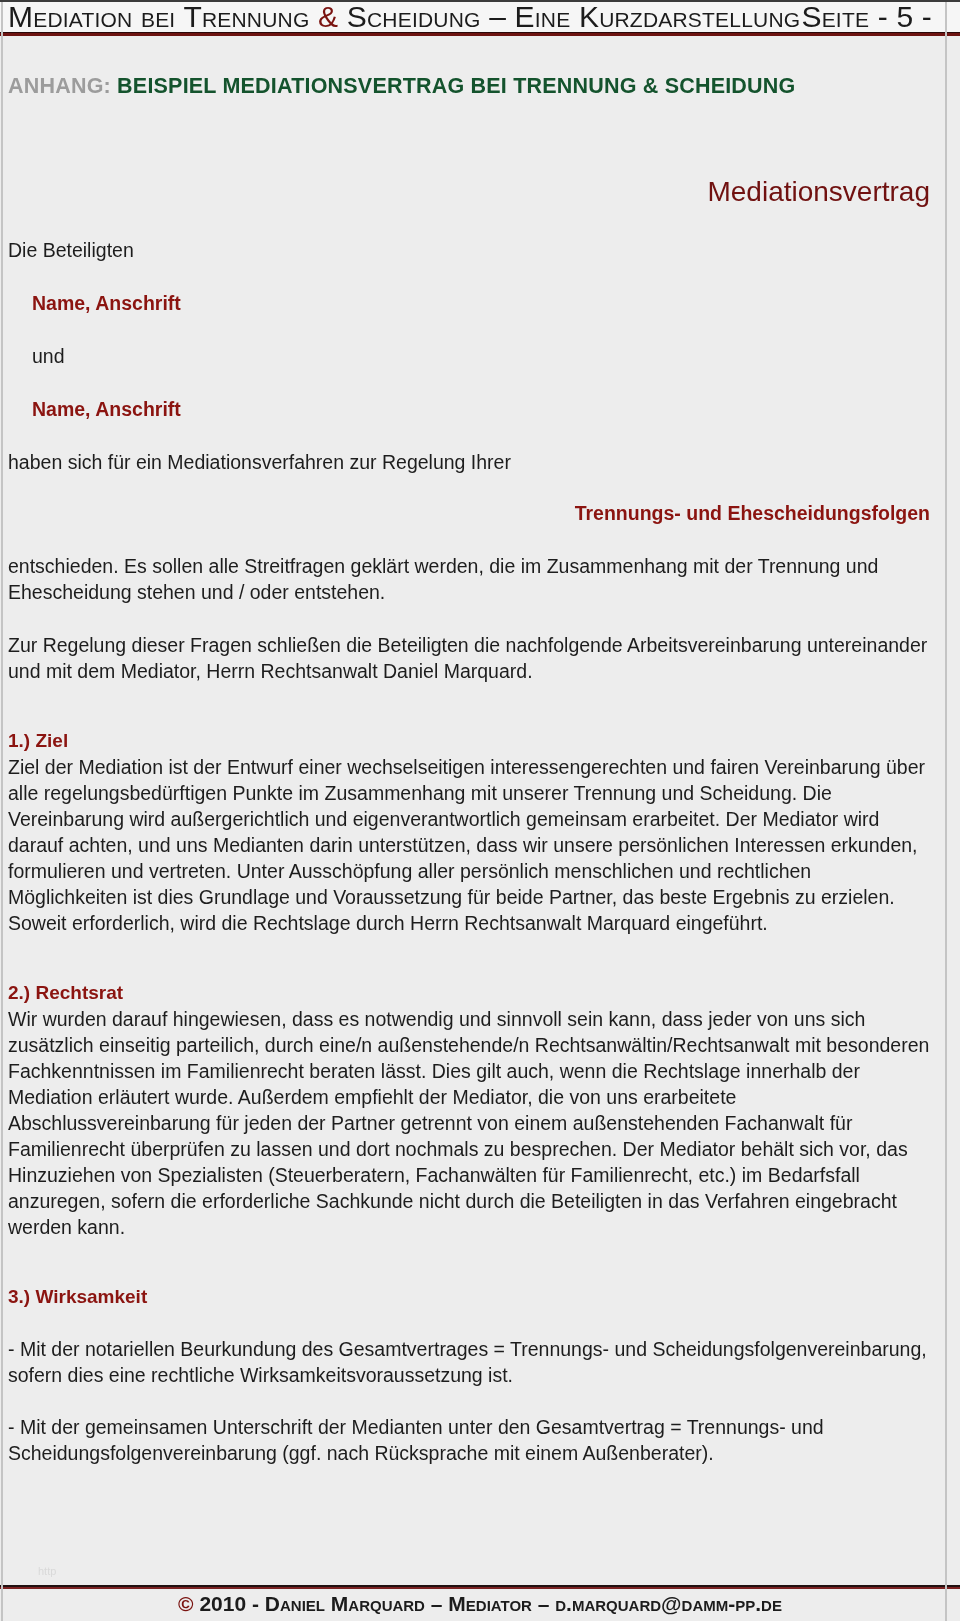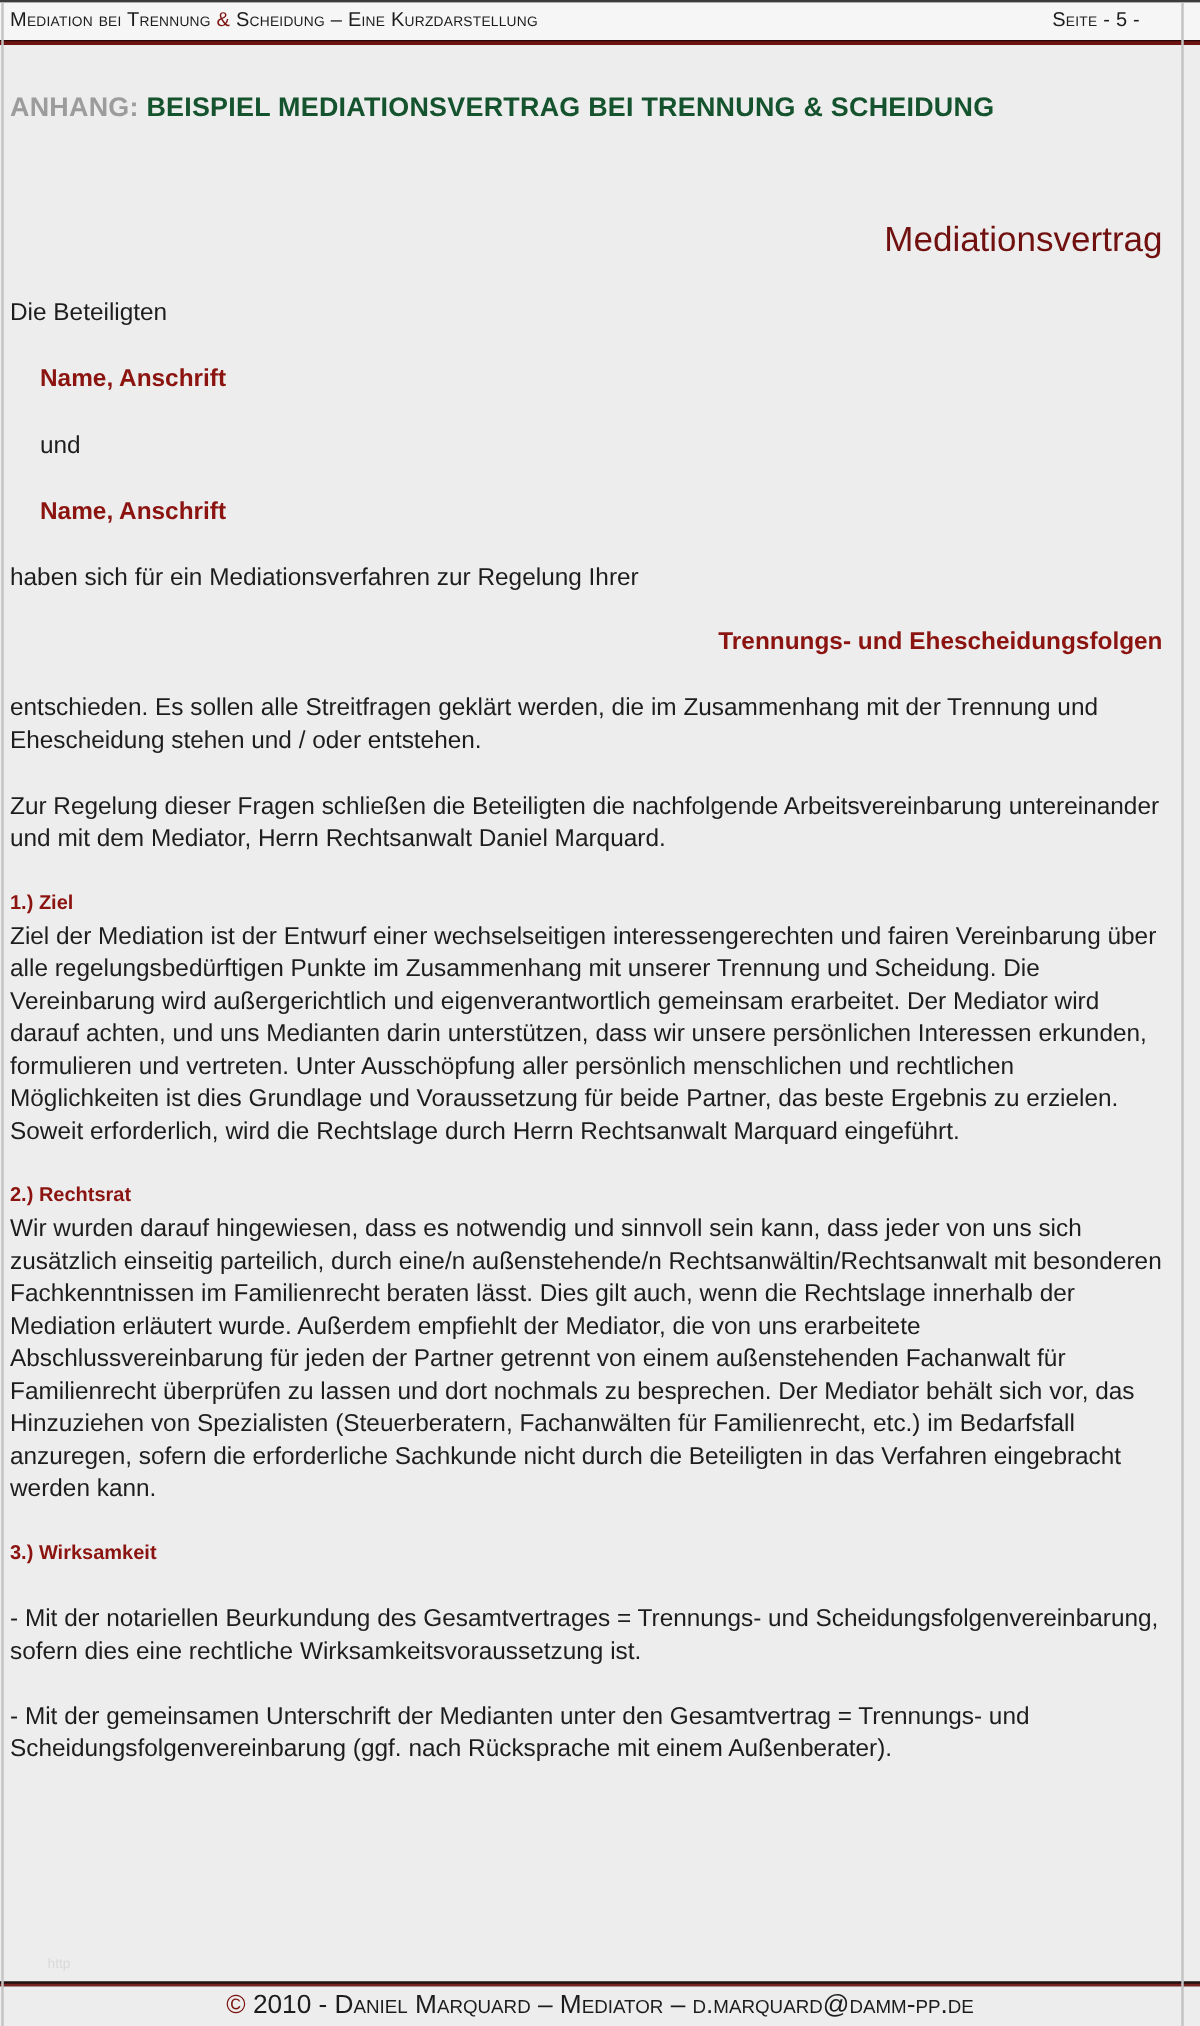--- a/index.html
+++ b/index.html
@@ -26,24 +26,24 @@
   .edge-right {
     position: absolute; top: 0; bottom: 0; right: 13px;
     width: 2px; background: #c4c4c4;
   }
 
   
   .page-head {
     display: flex;
     justify-content: space-between;
     align-items: baseline;
-    padding: 2px 48px 2px 8px;
+    padding: 2px 28px 2px 8px;
     background: #f6f6f6;
     font-variant: small-caps;
-    font-size: 16px;
+    font-size: 30px;
     line-height: 26px;
     color: #1c1c1c;
     letter-spacing: 0.2px;
   }
   .page-head .amp { color: #7a1310; }
   .head-rule {
     height: 3px;
     background: #6d1311;
     border-top: 1px solid #2b0808;
   }
@@ -84,22 +84,22 @@
   .purpose   { margin-top: 27px; }
   .subject-heading {
     margin-top: 25px;
     text-align: right;
     font-weight: bold;
     color: #8b1410;
   }
   .para { margin-top: 27px; }
 
   .section-heading {
-    margin-top: 26px;
-    font-size: 16px;
+    margin-top: 44px;
+    font-size: 19px;
     font-weight: bold;
     color: #8b1410;
   }
   .section-body { margin: 0; }
   .alternative  { margin-top: 26px; }
 
   .watermark {
     position: absolute;
     left: 38px;
     top: 1563px;
@@ -116,20 +116,21 @@
     height: 2px;
     background: #221111;
     border-bottom: 2px solid #7a2222;
   }
   .copyright {
     margin: 3px 0 5px;
     text-align: center;
     font-variant: small-caps;
     font-size: 21px;
     color: #1c1c1c;
+    font-weight: bold;
   }
   .copyright .csym { color: #7a1310; }
 </style>
 </head>
 <body>
 
 <div class="page">
 
   <header class="page-head">
     <div>

